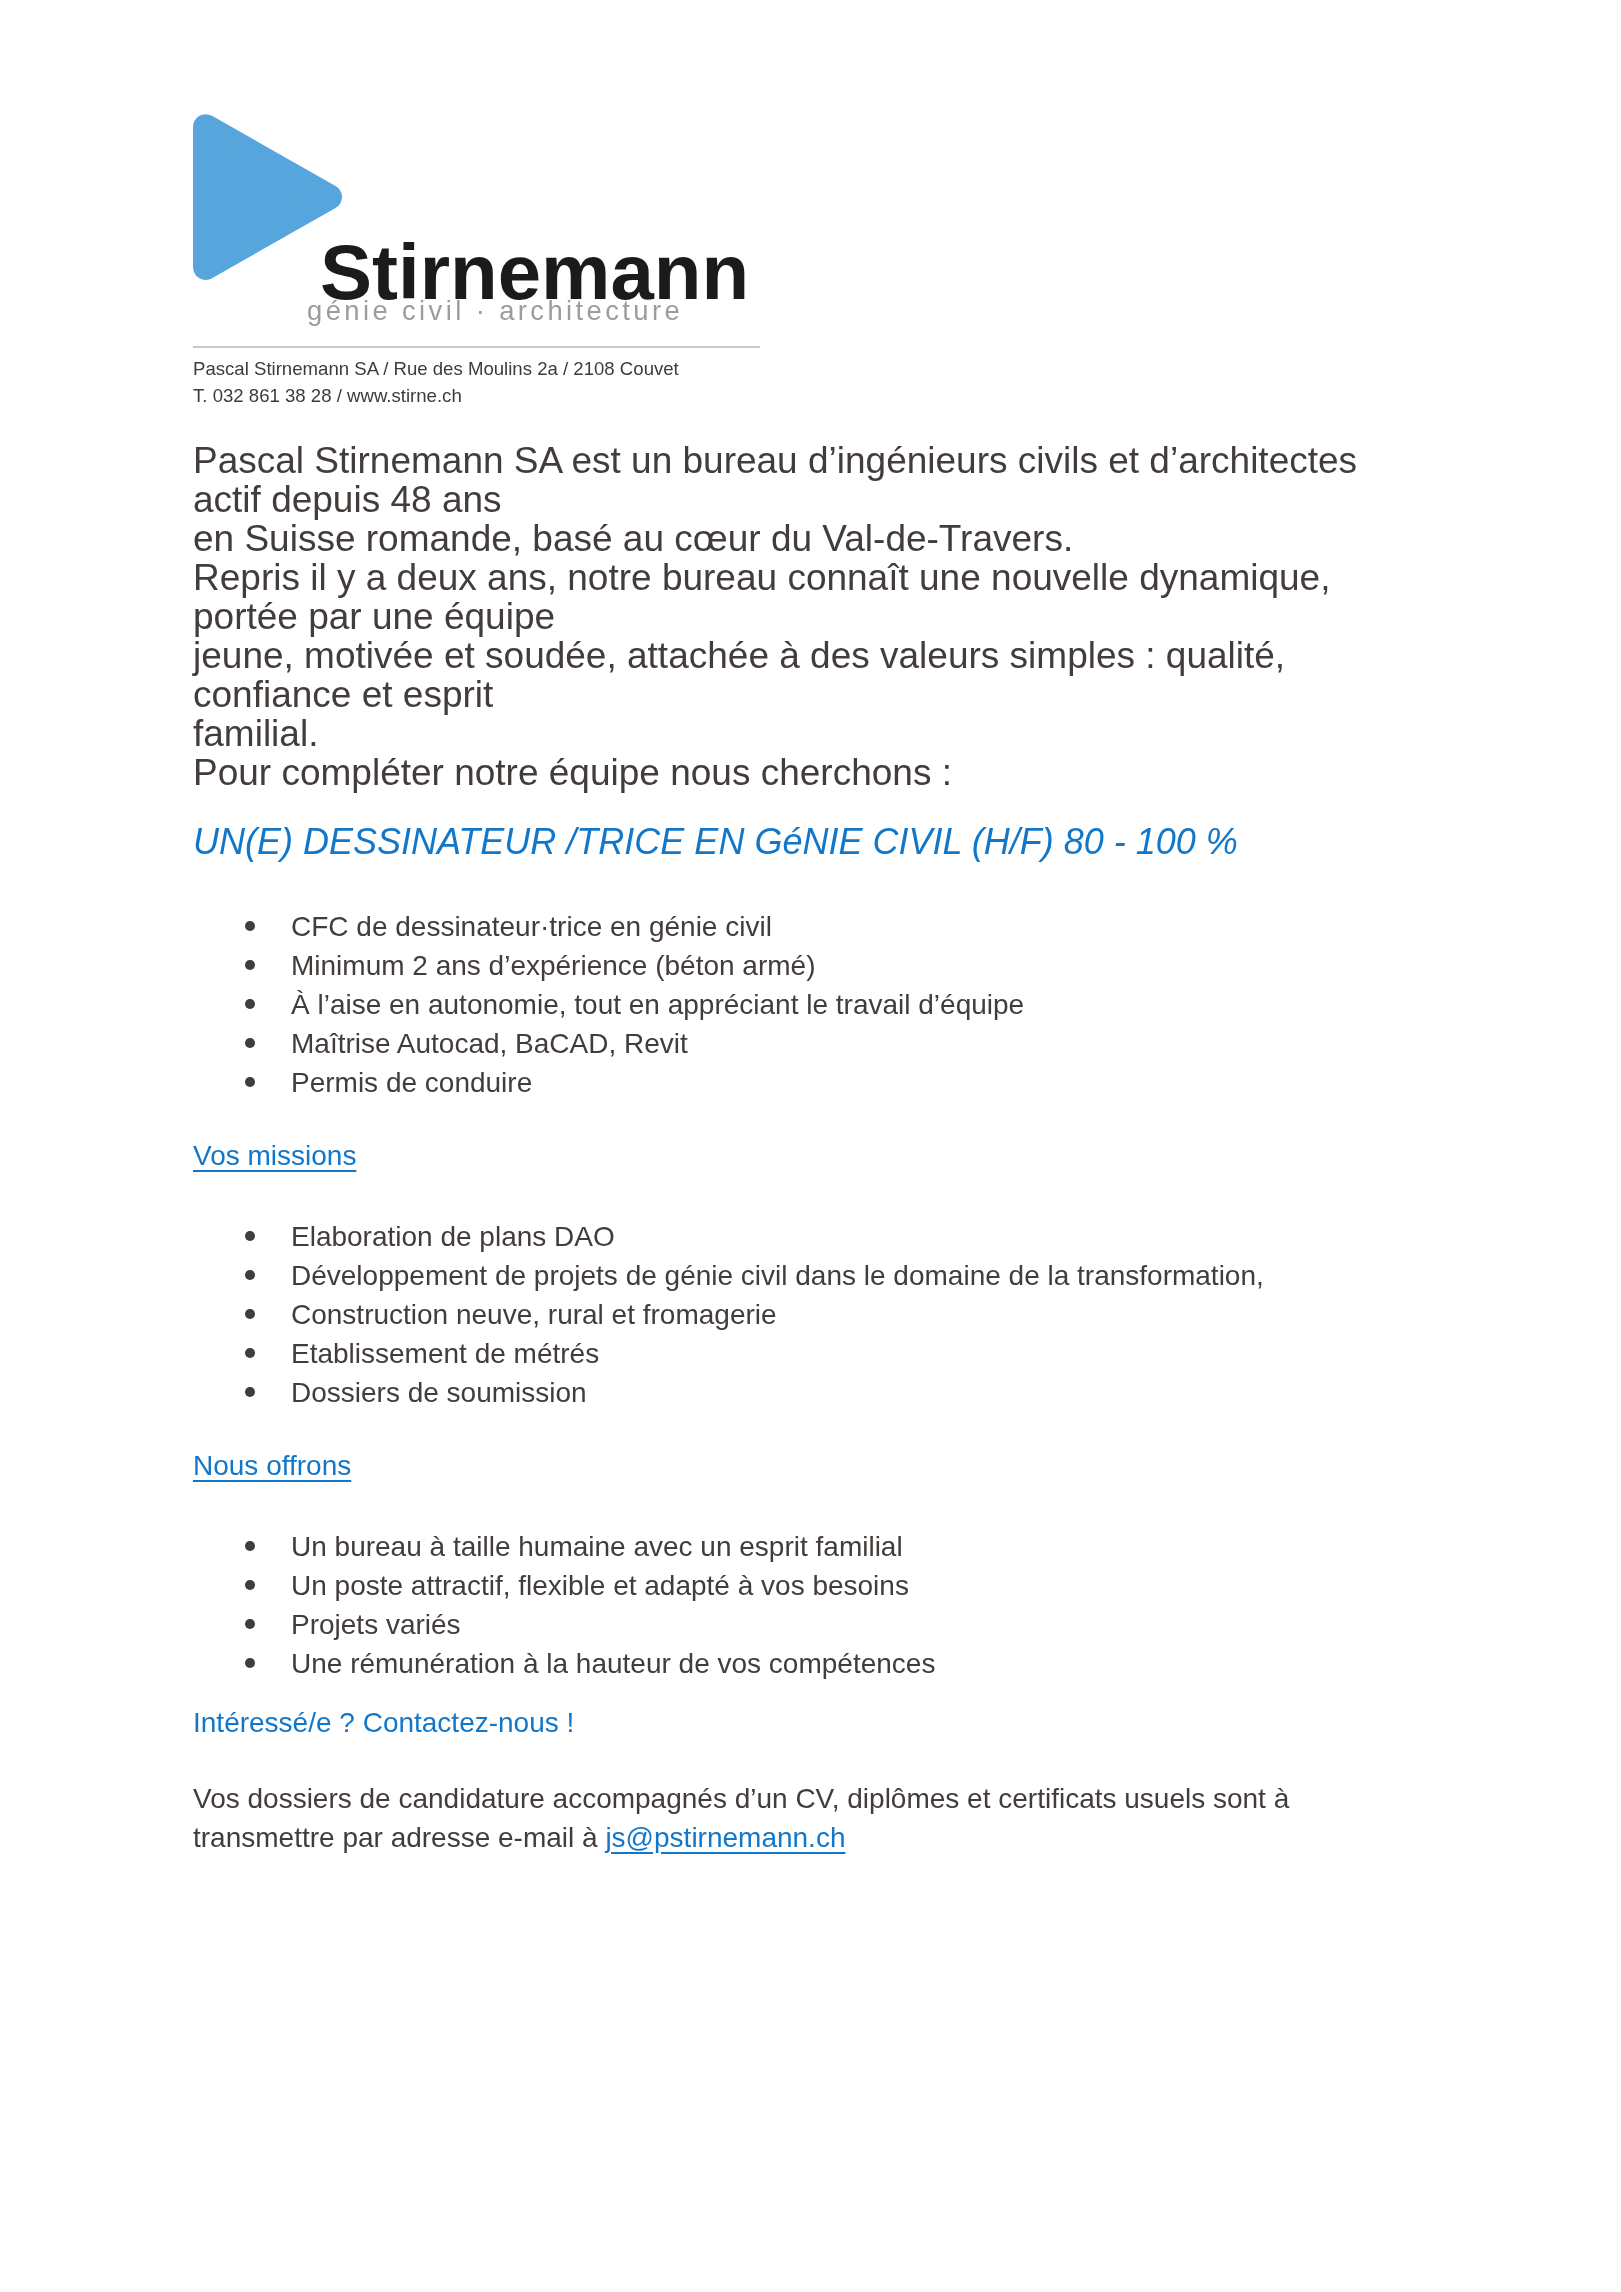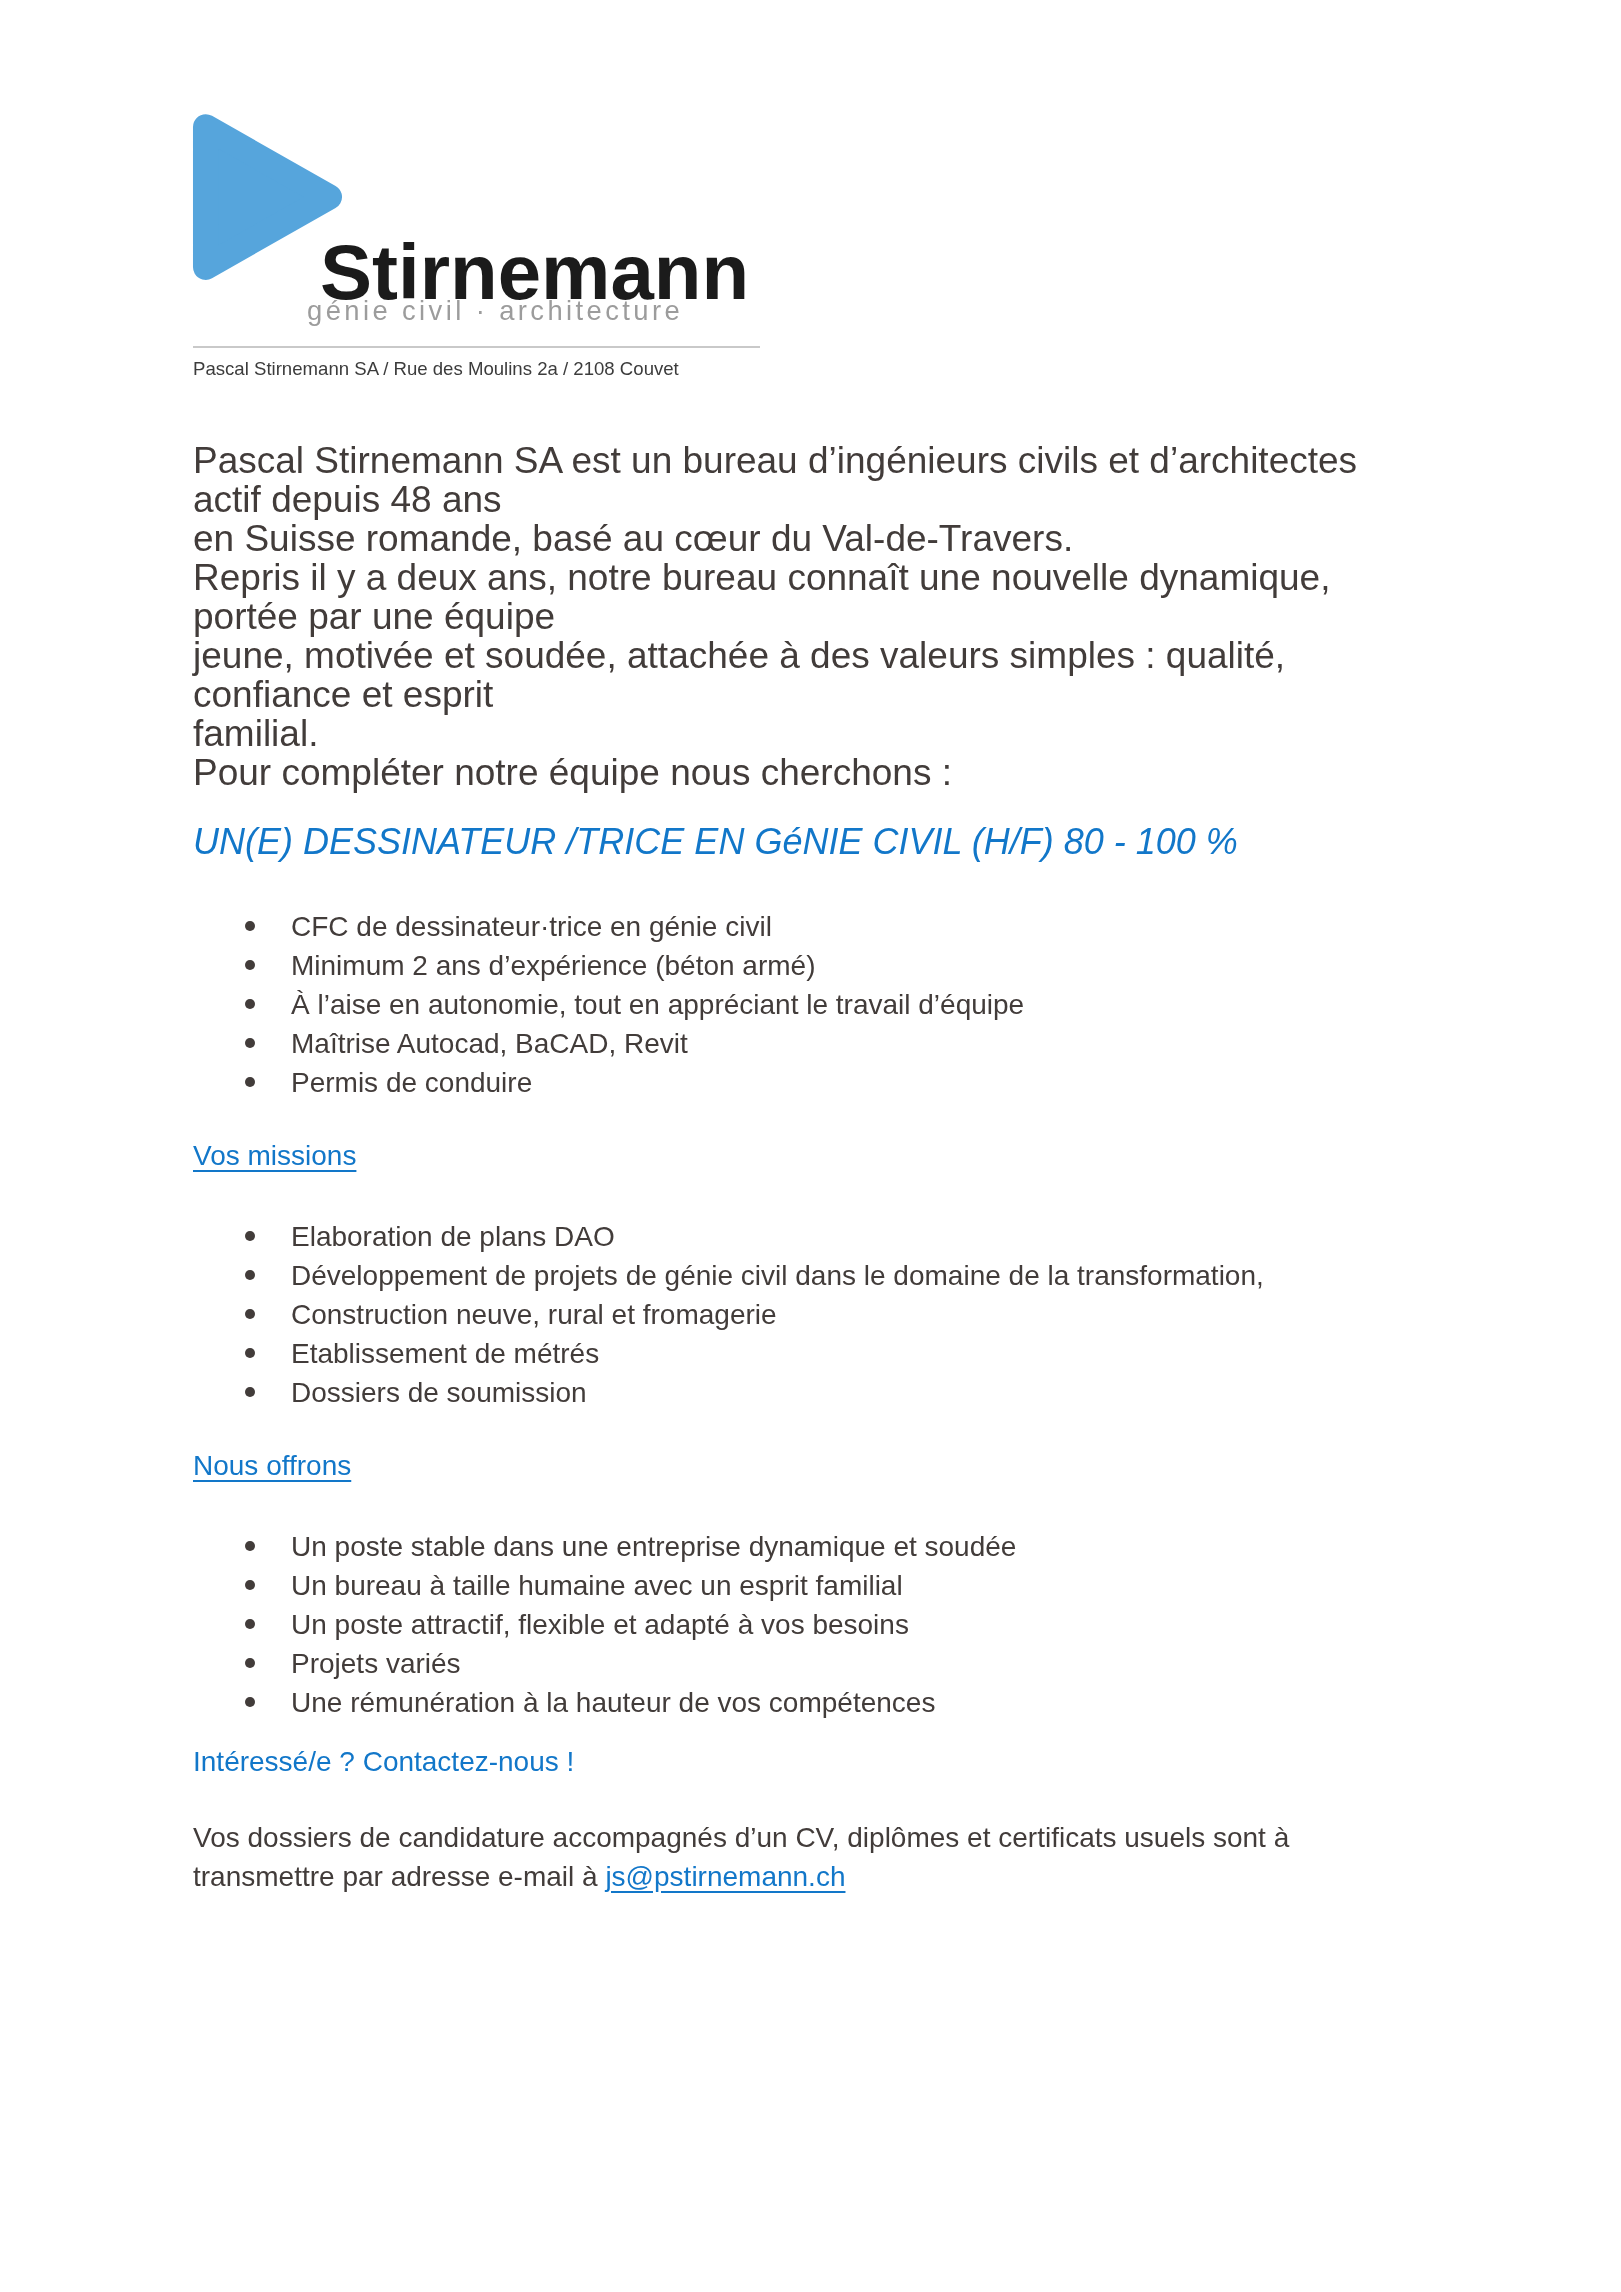--- a/index.html
+++ b/index.html
@@ -116,20 +116,21 @@
     <span class="logo-triangle">
       <svg width="151" height="172" viewBox="0 0 154 175" xmlns="http://www.w3.org/2000/svg">
         <polygon points="14,16 140,87.5 14,159" fill="currentColor" stroke="currentColor" stroke-width="26" stroke-linejoin="round"></polygon>
       </svg>
     </span>
     <div class="brand">Stirnemann</div>
     <div class="tagline">génie civil · architecture</div>
     <div class="divider"></div>
     <div class="address">
       <div>Pascal Stirnemann SA / Rue des Moulins 2a / 2108 Couvet</div>
+      <div>T. 032 861 38 28 / www.stirne.ch</div>
     </div>
   </div>
 
   <div class="main">
 
     <p class="intro">Pascal Stirnemann SA est un bureau d’ingénieurs civils et d’architectes actif depuis 48 ans
 en Suisse romande, basé au cœur du Val-de-Travers.
 Repris il y a deux ans, notre bureau connaît une nouvelle dynamique, portée par une équipe
 jeune, motivée et soudée, attachée à des valeurs simples : qualité, confiance et esprit
 familial.
@@ -154,21 +155,20 @@
         <li>Développement de projets de génie civil dans le domaine de la transformation,</li>
         <li>Construction neuve, rural et fromagerie</li>
         <li>Etablissement de métrés</li>
         <li>Dossiers de soumission</li>
       </ul>
     </section>
 
     <section class="sec3">
       <h2 class="section-heading">Nous offrons</h2>
       <ul class="bullets">
-        <li>Un poste stable dans une entreprise dynamique et soudée</li>
         <li>Un bureau à taille humaine avec un esprit familial</li>
         <li>Un poste attractif, flexible et adapté à vos besoins</li>
         <li>Projets variés</li>
         <li>Une rémunération à la hauteur de vos compétences</li>
       </ul>
     </section>
 
     <p class="contact-heading">Intéressé/e ? Contactez-nous !</p>
 
     <p class="contact-para"><span>Vos dossiers de candidature accompagnés d’un CV, diplômes et certificats usuels sont à

